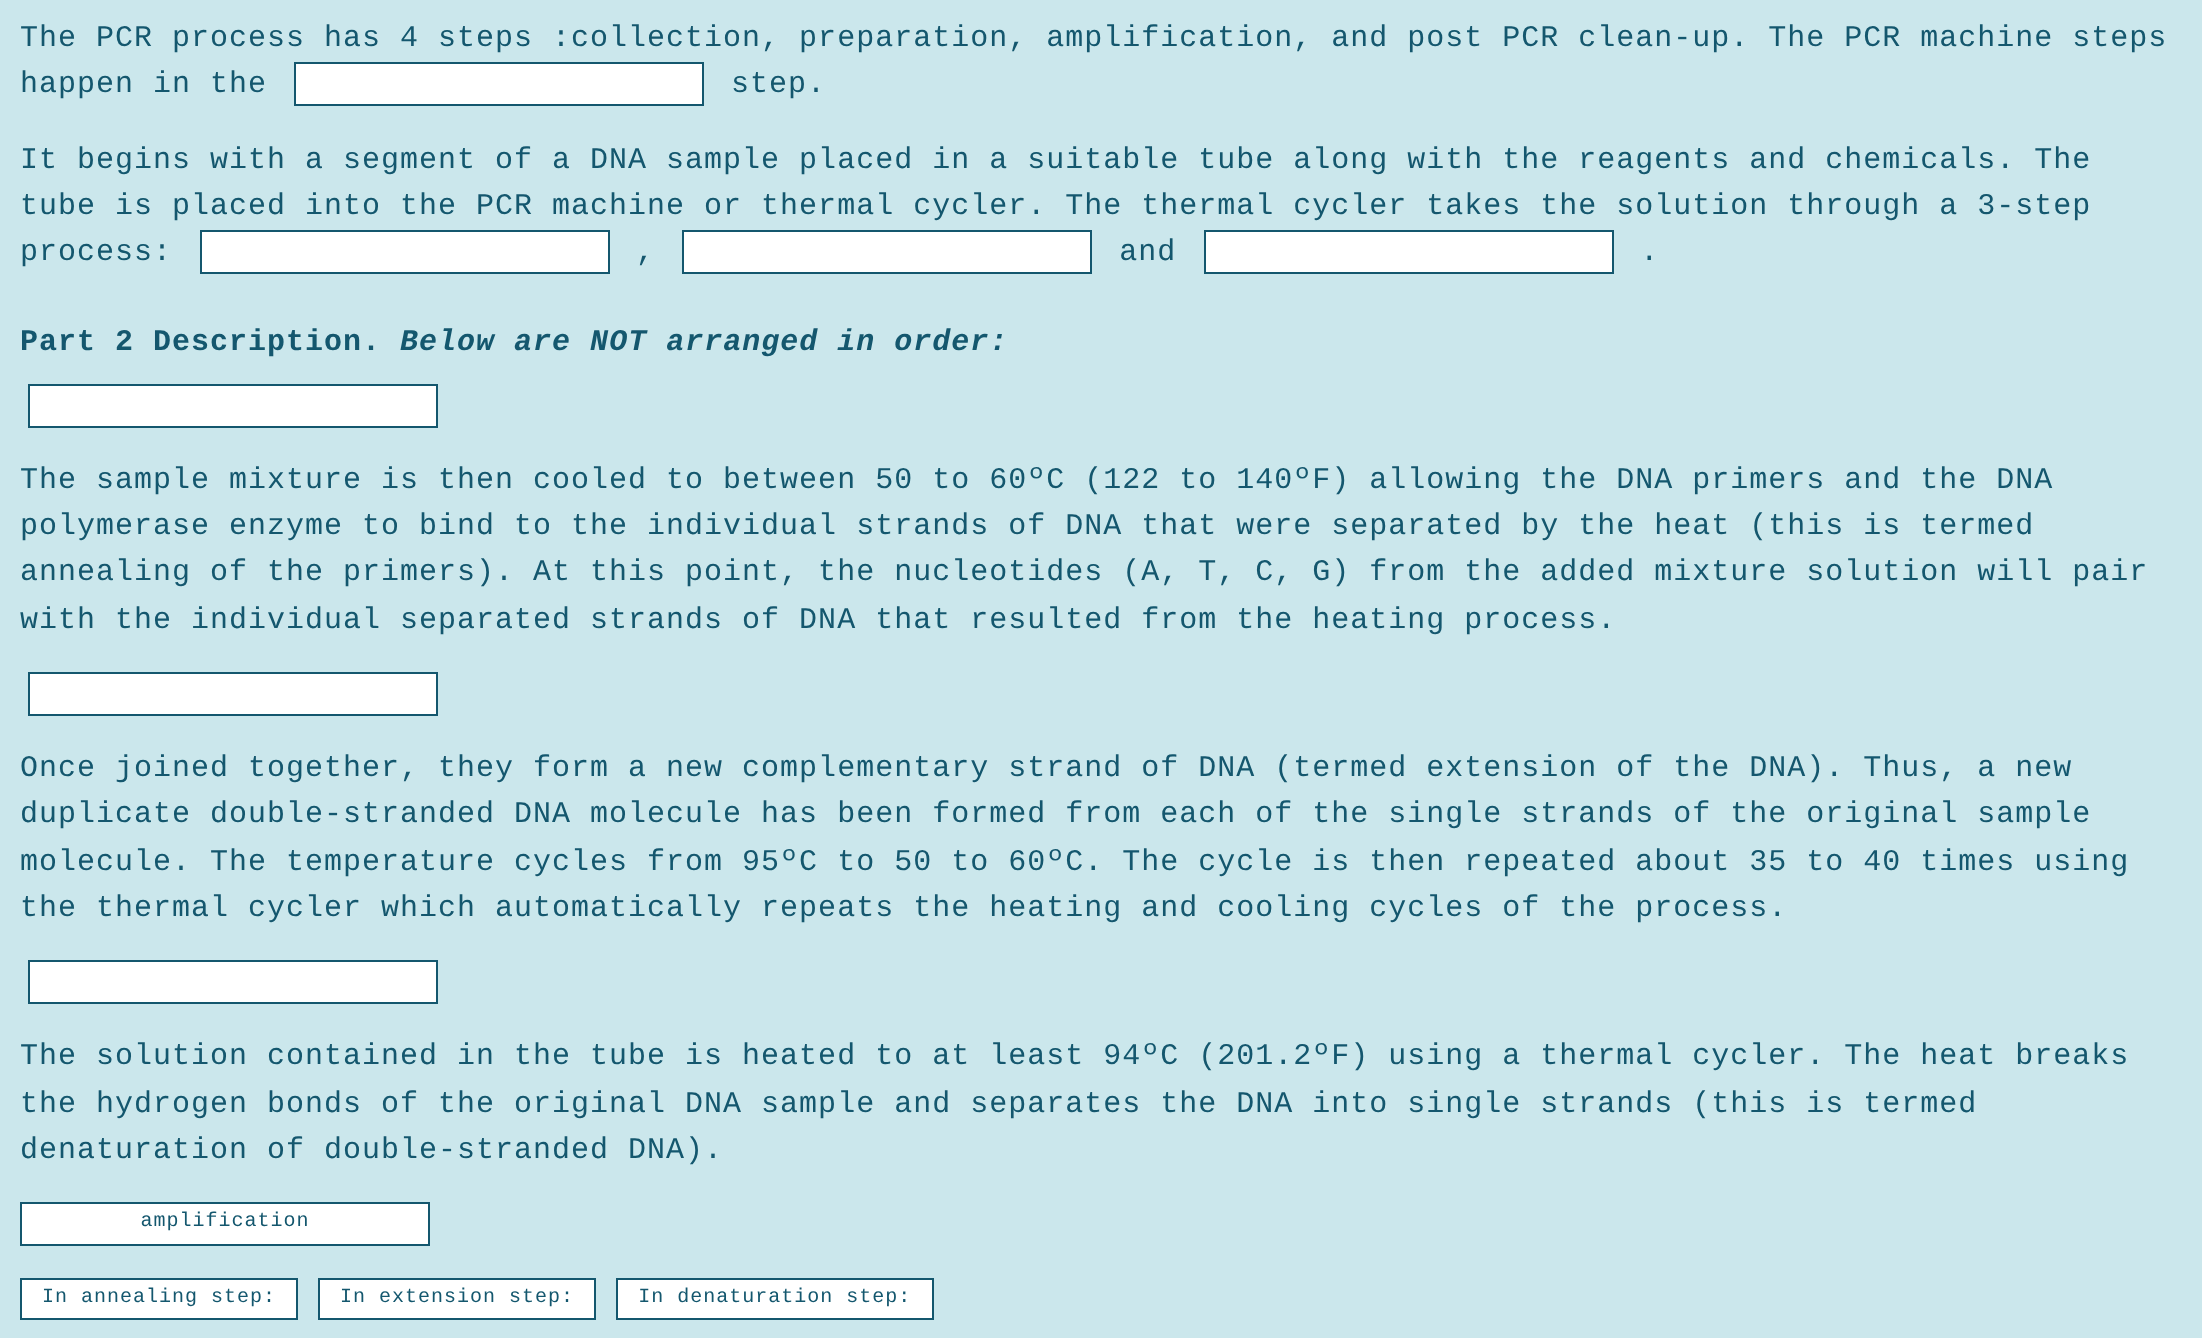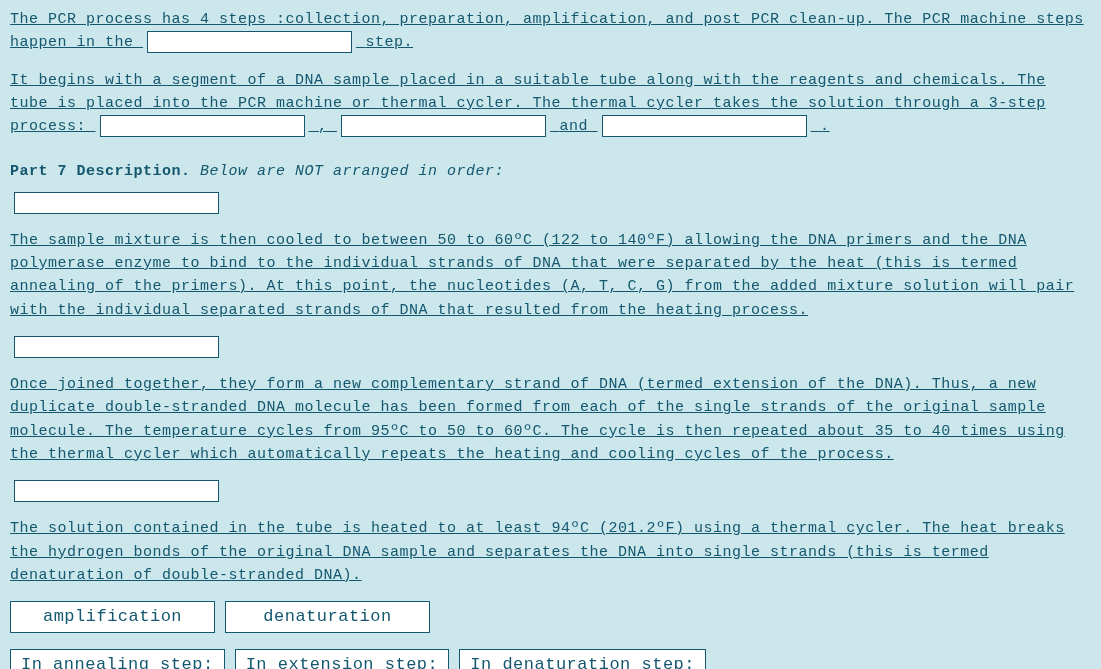--- a/index.html
+++ b/index.html
@@ -6,21 +6,21 @@
     body {
       background: #cbe7ec;
       font-family: "Courier New", Courier, monospace;
       color: #14576e;
       font-size: 15px;
       line-height: 1.55;
       padding: 8px 10px;
       width: 1101px;
       letter-spacing: 0.5px;
     }
-    .para { margin-bottom: 14px; text-decoration: underline; }
+    .para { margin-bottom: 14px; }
     .blank {
       display: inline-block;
       vertical-align: middle;
       background: #ffffff;
       border: 1px solid #14576e;
       height: 22px;
       min-width: 205px;
       margin: 0 4px;
       padding: 0 3px;
     }
@@ -32,34 +32,34 @@
       font-family: inherit;
       font-size: 14px;
       color: #14576e;
       background: transparent;
     }
     .section-head {
       font-weight: bold;
       margin-top: 22px;
       margin-bottom: 8px;
     }
-    .section-head .ital { font-style: italic; font-weight: normal; margin-top: 20px; }
+    .section-head .ital { font-style: italic; font-weight: bold; margin-top: 20px; }
     .wordbank {
       display: flex;
       flex-wrap: wrap;
       gap: 10px;
       margin-top: 10px;
     }
     .wb {
       background: #ffffff;
       border: 1px solid #14576e;
       padding: 2px 0;
       text-align: center;
       min-width: 205px;
-      font-size: 17px;
+      font-size: 10px;
       cursor: grab;
     }
     .wb.sm { min-width: auto; padding: 2px 10px; }
     .gap { height: 6px; }
   </style>
 </head>
 <body>
 
 <div class="para">
   <span>The PCR process has 4 steps :collection, preparation, amplification, and post PCR clean-up. The PCR machine steps happen in the </span>
@@ -71,21 +71,21 @@
   <span>It begins with a segment of a DNA sample placed in a suitable tube along with the reagents and chemicals. The tube is placed into the PCR machine or thermal cycler. The thermal cycler takes the solution through a 3-step process: </span>
   <span class="blank"><input type="text" style=""></span>
   <span> , </span>
   <span class="blank"><input type="text" style=""></span>
   <span> and </span>
   <span class="blank"><input type="text" style=""></span>
   <span> .</span>
 </div>
 
 <div class="section-head">
-  <span>Part 7 Description.</span>
+  <span>Part 2 Description.</span>
   <span class="ital">Below are NOT arranged in order:</span>
 </div>
 
 <div class="para">
   <span class="blank"><input type="text" style=""></span>
 </div>
 
 <div class="para">The sample mixture is then cooled to between 50 to 60ºC (122 to 140ºF) allowing the DNA primers and the DNA polymerase enzyme to bind to the individual strands of DNA that were separated by the heat (this is termed annealing of the primers). At this point, the nucleotides (A, T, C, G) from the added mixture solution will pair with the individual separated strands of DNA that resulted from the heating process.</div>
 
 <div class="para">
@@ -95,21 +95,20 @@
 <div class="para">Once joined together, they form a new complementary strand of DNA (termed extension of the DNA). Thus, a new duplicate double-stranded DNA molecule has been formed from each of the single strands of the original sample molecule. The temperature cycles from 95ºC to 50 to 60ºC. The cycle is then repeated about 35 to 40 times using the thermal cycler which automatically repeats the heating and cooling cycles of the process.</div>
 
 <div class="para">
   <span class="blank"><input type="text" style=""></span>
 </div>
 
 <div class="para">The solution contained in the tube is heated to at least 94ºC (201.2ºF) using a thermal cycler. The heat breaks the hydrogen bonds of the original DNA sample and separates the DNA into single strands (this is termed denaturation of double-stranded DNA).</div>
 
 <div class="wordbank">
   <div class="wb">amplification</div>
-  <div class="wb">denaturation</div>
 </div>
 
 <div class="gap"></div>
 
 <div class="wordbank">
   <div class="wb sm">In annealing step:</div>
   <div class="wb sm">In extension step:</div>
   <div class="wb sm">In denaturation step:</div>
 </div>
 

